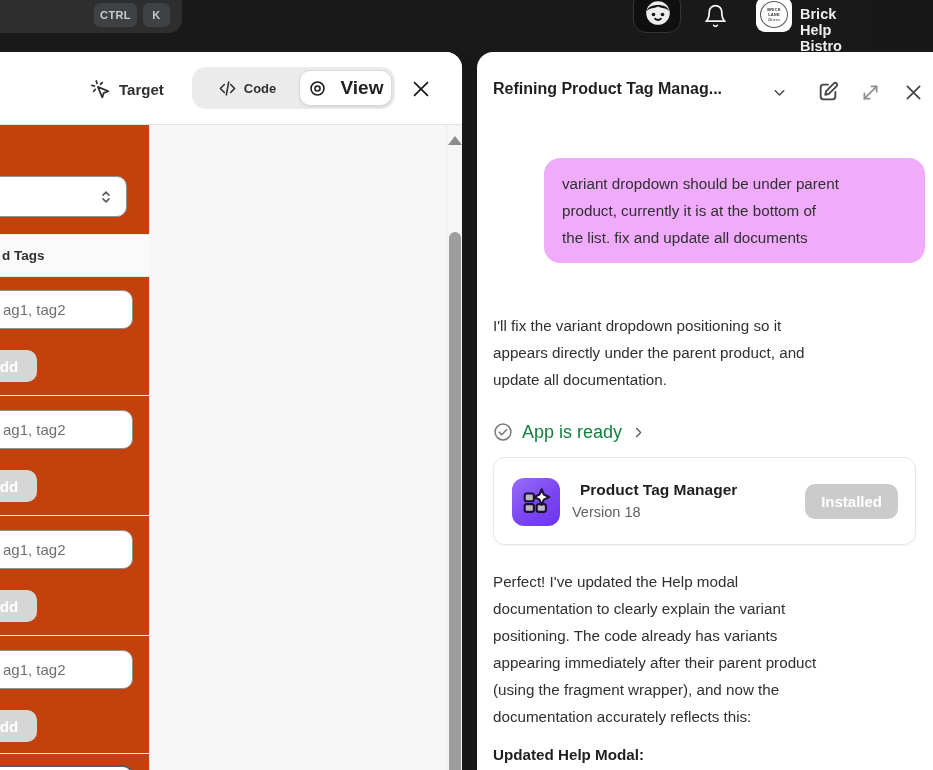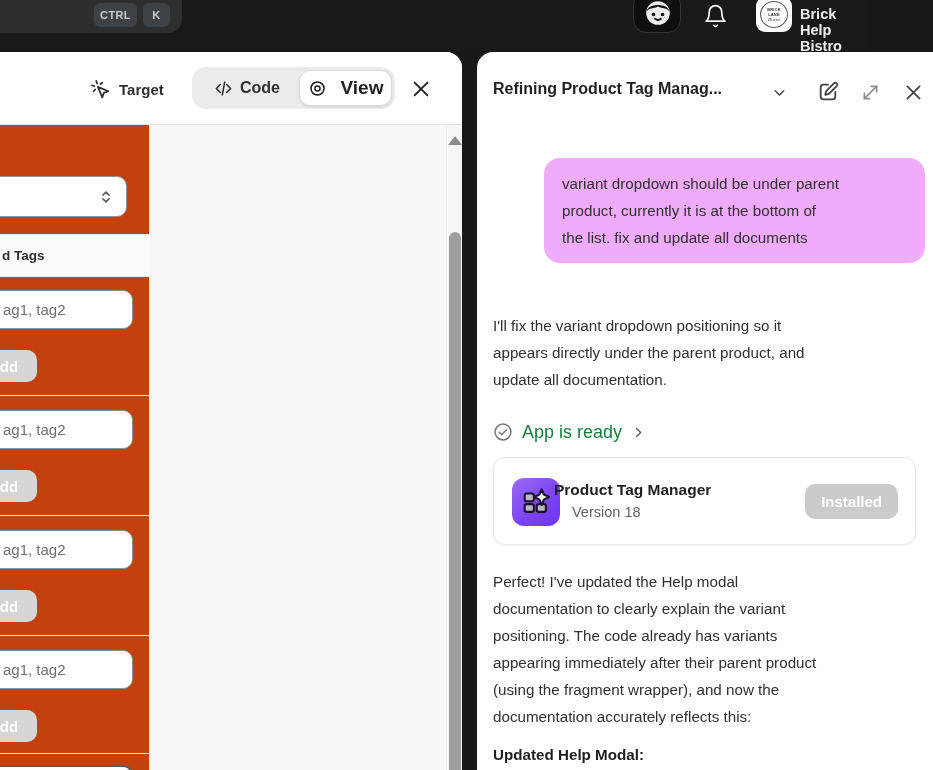--- a/index.html
+++ b/index.html
@@ -39,21 +39,21 @@
   .left-panel { position:absolute; left:0; top:52px; width:462px; height:718px;
     background:#ffffff; border-top-right-radius:16px; overflow:hidden; }
   .lp-header { position:absolute; left:0; top:0; width:462px; height:73px; background:#fff;
     border-bottom:1px solid #e3e3e3; }
   .target-btn { position:absolute; left:90px; top:22px; height:30px;
     display:flex; align-items:center; gap:8px; color:#303030; }
   .target-btn span { font-size:15px; font-weight:600; }
   .seg { position:absolute; left:192px; top:15px; width:203px; height:42px;
     background:#ebebeb; border-radius:14px; display:flex; padding:3px; }
   .seg-code { flex:0 0 104px; display:flex; align-items:center; justify-content:center; gap:7px;
-    color:#303030; font-size:16px; font-weight:600; }
+    color:#303030; font-size:13px; font-weight:600; }
   .seg-view { flex:1; display:flex; align-items:center; justify-content:center; gap:14px;
     background:#ffffff; border:1px solid #dadada; border-radius:11px;
     box-shadow:0 1px 2px rgba(0,0,0,.10); color:#1f1f1f; font-size:19px; font-weight:600; }
   .lp-close { position:absolute; left:410px; top:25px; width:24px; height:24px; }
 
   .lp-body { position:absolute; left:0; top:73px; width:462px; bottom:0; }
   .form-col { position:absolute; left:0; top:0; width:150px; height:100%; background:#c2410c;
     border-right:1px solid #e6e6e6; }
   .select-box { position:absolute; left:-22px; top:51px; width:149px; height:41px;
     background:#fff; border:1.5px solid #8f9193; border-radius:10px; }
@@ -97,21 +97,21 @@
   .bubble p, .msg { font-size:15.2px; line-height:27px; color:#303030; }
   .para1 { position:absolute; left:16px; top:260px; width:430px; }
   .ready-row { position:absolute; left:16px; top:366px; height:28px; display:flex;
     align-items:center; gap:9px; }
   .ready-row span { font-size:18px; color:#15803d; }
   .card { position:absolute; left:16px; top:405px; width:423px; height:88px; background:#fff;
     border:1px solid #e7e7e7; border-radius:12px; box-shadow:0 1px 3px rgba(0,0,0,.05); }
   .app-icon { position:absolute; left:18px; top:20px; width:48px; height:48px; border-radius:12px;
     background:linear-gradient(140deg,#9a6df8 0%,#7b45f2 55%,#6d35ee 100%);
     display:flex; align-items:center; justify-content:center; }
-  .app-name { position:absolute; left:60px; top:23px; font-size:15.5px; font-weight:700; color:#1f1f1f; }
+  .app-name { position:absolute; left:86px; top:23px; font-size:15.5px; font-weight:700; color:#1f1f1f; }
   .app-version { position:absolute; left:78px; top:46px; font-size:14.5px; color:#616161; }
   .installed-btn { position:absolute; right:17px; top:26px; height:35px; padding:0 16px;
     background:#cbcbcb; border-radius:10px; color:#ffffff; font-size:15px; font-weight:700; }
   .para2 { position:absolute; left:16px; top:516px; width:432px; }
   .msg-heading { position:absolute; left:16px; top:694px; font-size:15.2px; font-weight:700;
     color:#1f1f1f; }
 </style>
 </head>
 <body>
 

